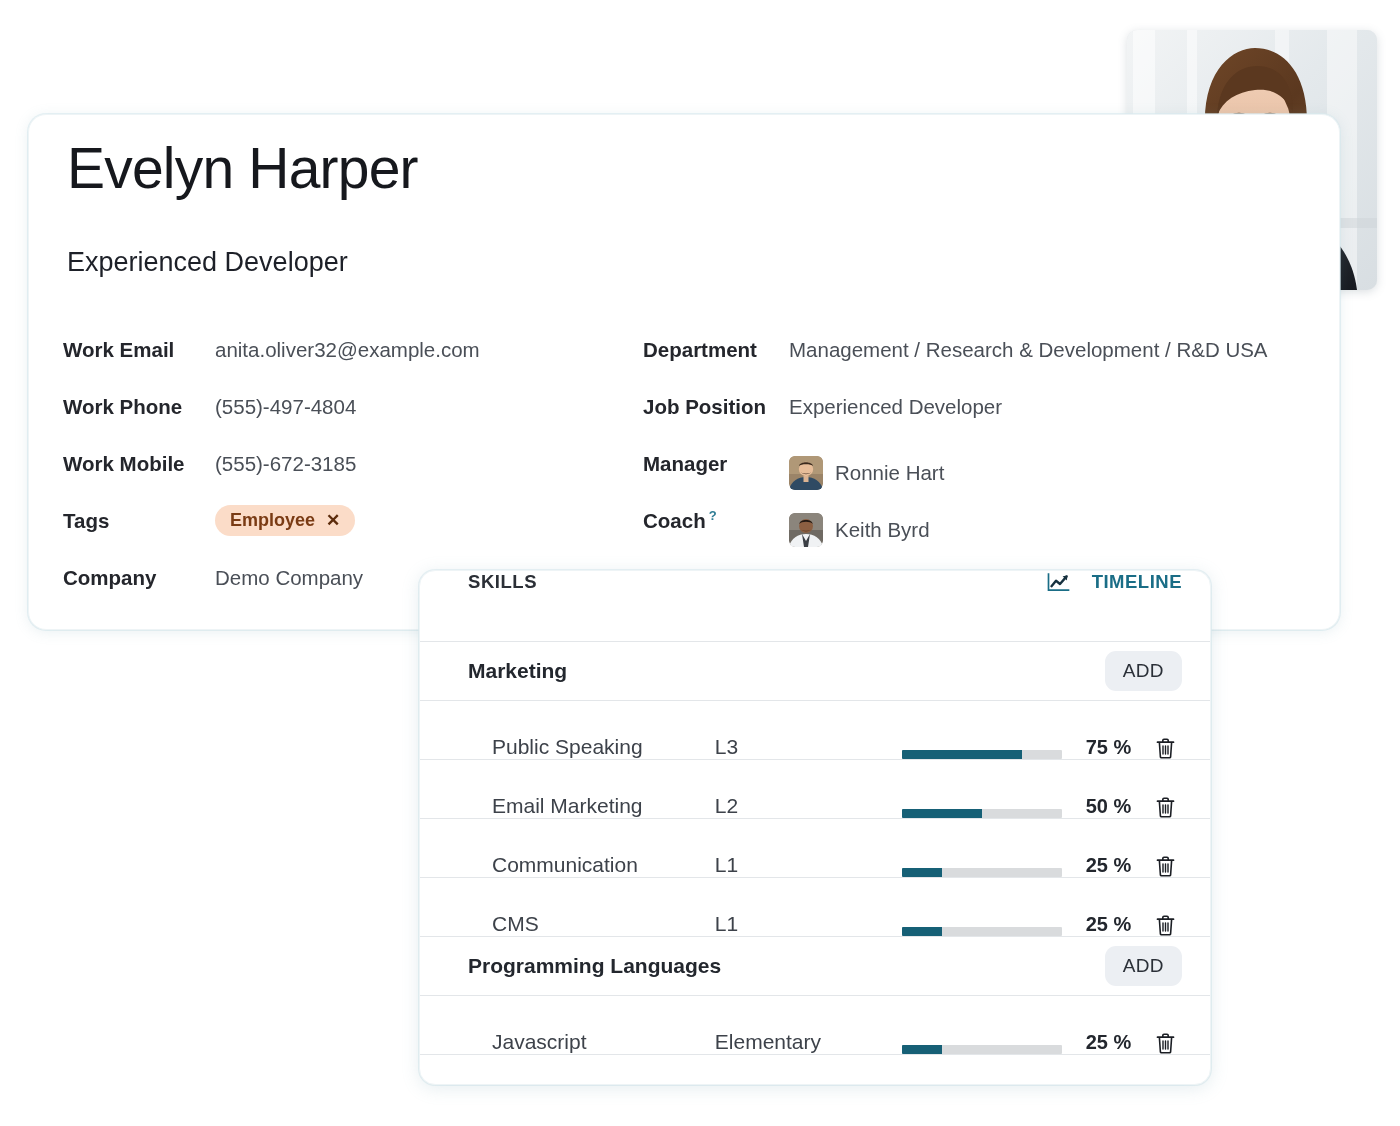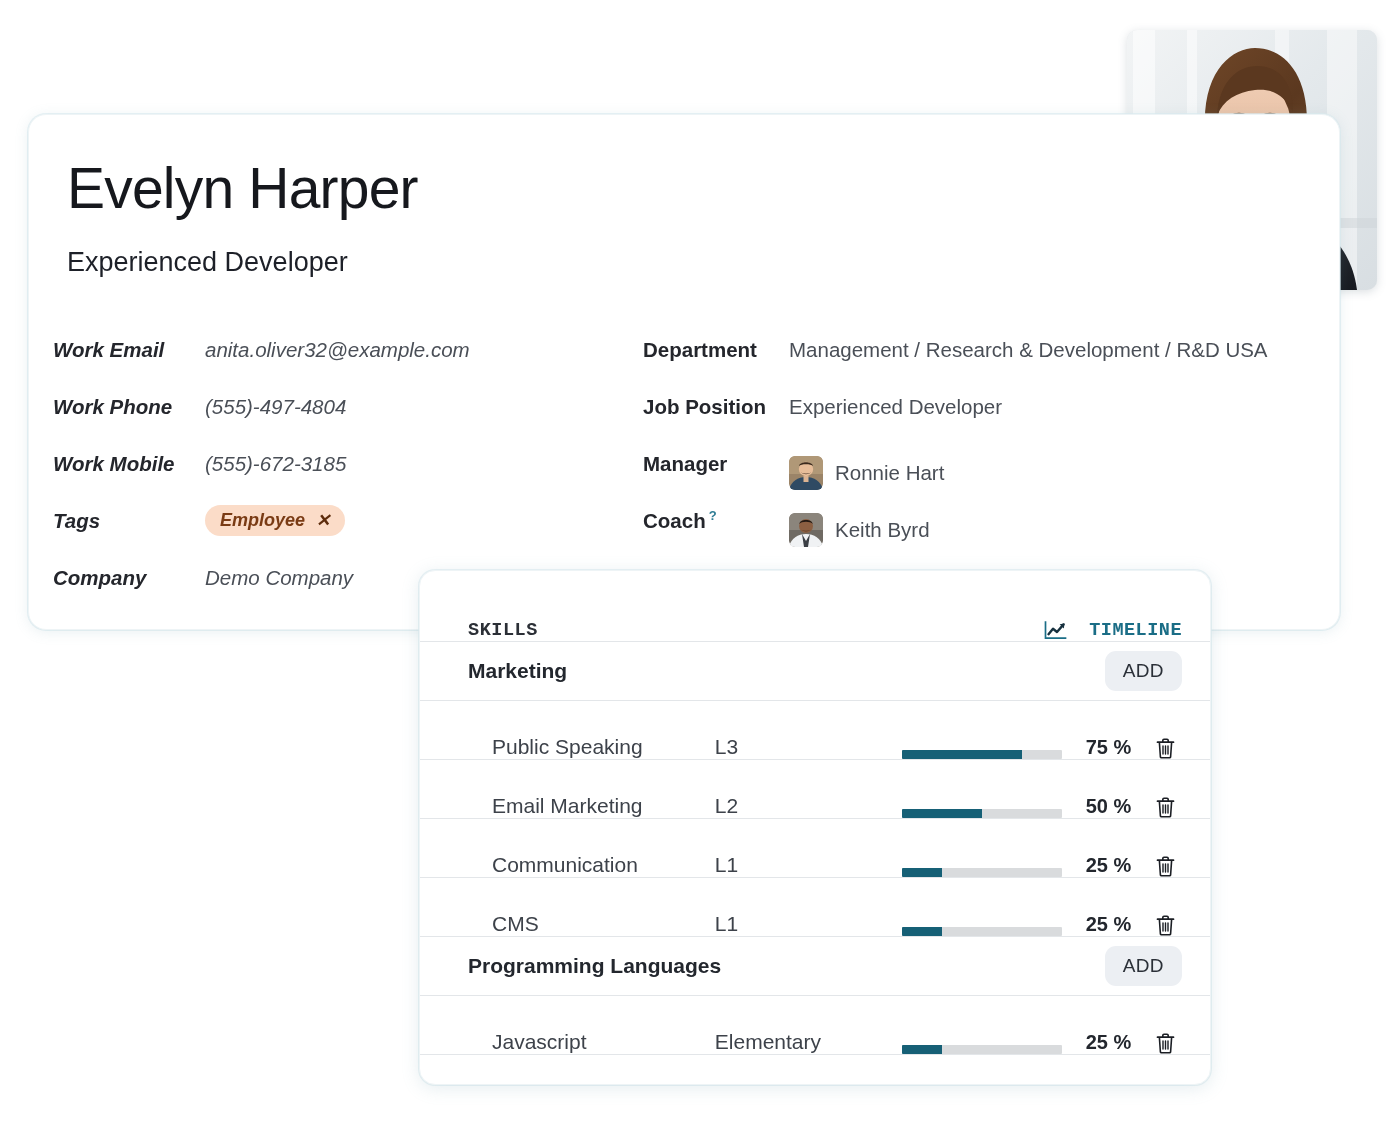--- a/index.html
+++ b/index.html
@@ -27,40 +27,40 @@
     height: 516px;
     background: #ffffff;
     border-radius: 18px;
     border: 1px solid #eef4f6;
     box-shadow: 0 2px 14px rgba(120,160,175,0.16), 0 0 0 1px rgba(222,238,242,0.65);
   }
 
   .emp-name {
     position: absolute;
     left: 38px;
-    top: 44px;
+    top: 24px;
     font-size: 57px;
     font-weight: 400;
     letter-spacing: -0.8px;
     color: #16181d;
     line-height: 1.05;
     white-space: nowrap;
   }
   .emp-title {
     position: absolute;
     left: 38px;
     top: 132px;
     font-size: 27px;
     font-weight: 400;
     color: #1d2028;
     white-space: nowrap;
   }
 
   
-  .fields-left { position: absolute; left: 24px; top: 206px; width: 520px; font-style: italic; }
+  .fields-left { position: absolute; left: 34px; top: 206px; width: 520px; }
   .fields-right { position: absolute; left: 614px; top: 206px; width: 690px; }
 
   .field-row {
     display: flex;
     align-items: center;
     height: 57px;
   }
   .field-label {
     font-size: 20.5px;
     font-weight: 700;
@@ -141,25 +141,24 @@
     border-radius: 16px;
     border: 1px solid #eef4f6;
     box-shadow: 0 3px 18px rgba(120,160,175,0.20), 0 0 0 1px rgba(226,240,244,0.7);
     overflow: hidden;
   }
 
   .skills-head {
     position: relative;
     height: 71px;
     display: flex;
-    align-items: flex-end;
+    align-items: flex-start;
     justify-content: space-between;
     padding: 0 28px 0 48px;
     border-bottom: 1px solid #e3e6e9;
-    font-family: Liberation Mono, monospace;
   }
   .skills-title {
     font-size: 18.5px;
     font-weight: 700;
     letter-spacing: 0.55px;
     color: #2b2f36;
   }
   .timeline-btn {
     display: flex;
     align-items: center;

